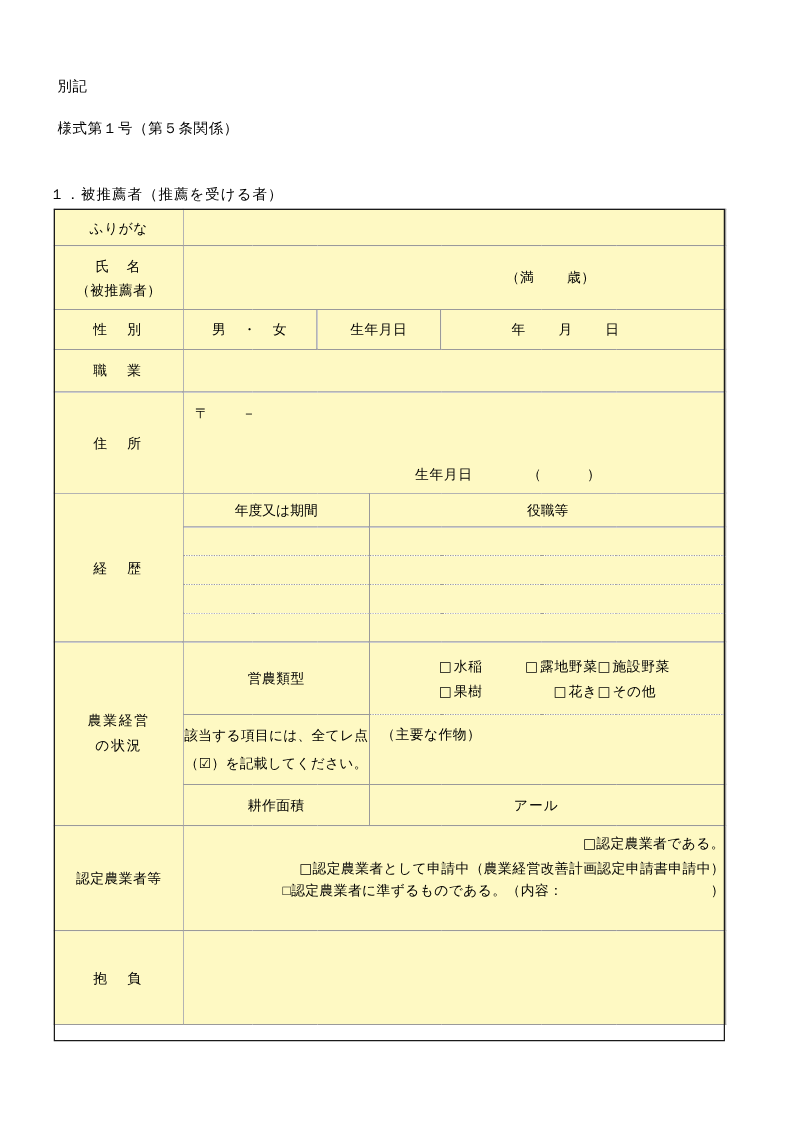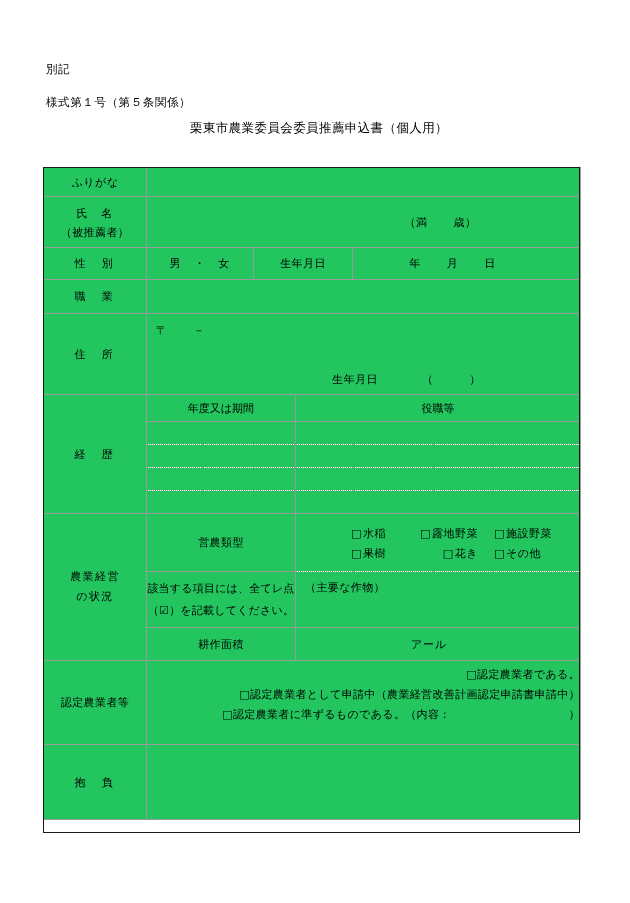--- a/index.html
+++ b/index.html
@@ -67,21 +67,21 @@
     border-collapse: collapse;
     table-layout: fixed;
     font-size: 11px;
   }
   .form-table td {
     border: 1px solid #9a9a9a;
     padding: 0;
     vertical-align: middle;
     text-align: center;
     position: relative;
-    background: #22c55e;
+    background: #fef9c3;
   }
 
   
   .frame-wrap {
     position: absolute;
     left: 43px;
     top: 167px;
     width: 537px;
     height: 666px;
     border: 1.6px solid #1a1a1a;
@@ -172,21 +172,21 @@
   }
   .chk-row:last-child { margin-bottom: 1px; }
   .chk-item {
     font-size: 11px;
     letter-spacing: 0.5px;
     white-space: nowrap;
   }
   .chk-item .box { margin-right: 1px; }
   .chk-c1 { width: 82px; }
   .chk-c2 { width: 92px; }
-  .chk-c3 { width: auto; margin-left: 16px; }
+  .chk-c3 { width: auto; }
 
   .crop-note {
     text-align: left;
     padding: 8px 0 0 9px;
     font-size: 11px;
     letter-spacing: 0.4px;
   }
 
   .note-cell {
     text-align: left;
@@ -208,31 +208,31 @@
     text-align: right;
     padding: 8px 0 8px 9px;
   }
   .cert-line {
     font-size: 11px;
     letter-spacing: 0.35px;
     line-height: 1.0;
     margin: 0 0 9px 0;
     white-space: nowrap;
   }
-  .cert-line:last-child { margin-bottom: 16px; }
+  .cert-line:last-child { margin-bottom: 16px; font-family: Liberation Mono, monospace; }
   .paren-gap { display: inline-block; width: 118px; }
 </style>
 </head>
 <body>
 
 <div class="page">
 
   <div class="hdr-betsuki">別記</div>
   <div class="hdr-form-no">様式第１号（第５条関係）</div>
-  <div class="hdr-title">栗東市農業委員会委員推薦申込書（個人用）</div>
+  <div class="hdr-section1">１．被推薦者（推薦を受ける者）</div>
 
   <div class="frame-wrap"></div>
 
   <table class="form-table">
     <colgroup>
       <col style="width:103px">
       <col style="width:55px">
       <col style="width:52px">
       <col style="width:42px">
       <col style="width:57px">

